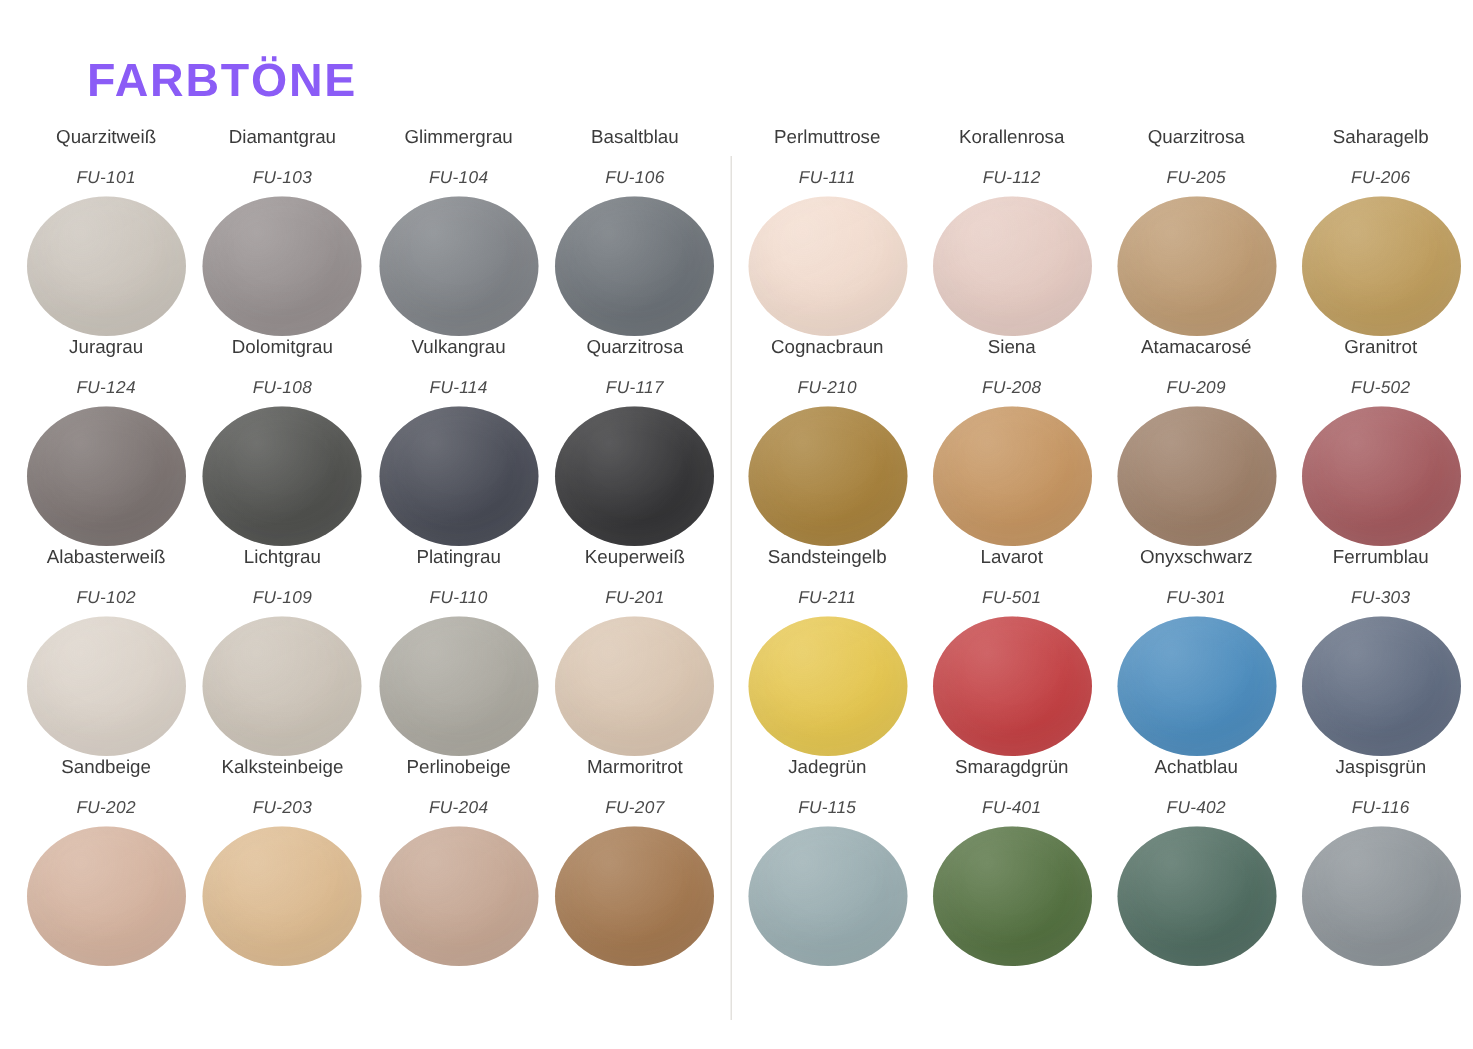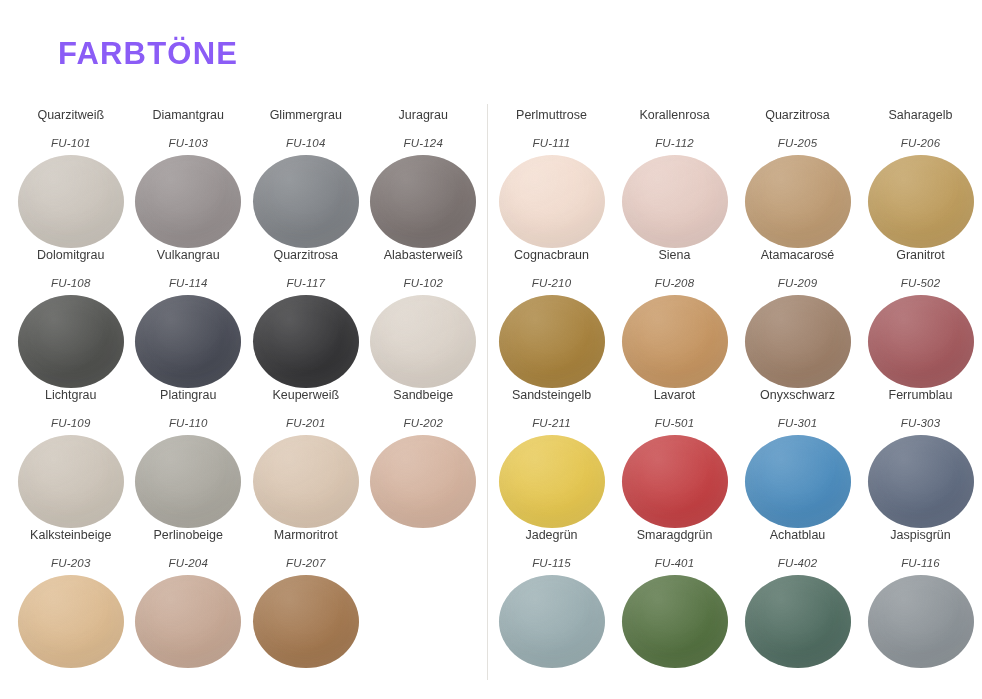--- a/index.html
+++ b/index.html
@@ -29,21 +29,21 @@
     font-size: 31px;
     font-weight: bold;
     letter-spacing: 1.2px;
     color: #8b5cf6;
     font-family: "Liberation Sans", sans-serif;
     margin-left: 36px;
   }
   .grid-wrap {
     position: absolute;
     left: 0;
-    top: 108px;
+    top: 84px;
     width: 982px;
     display: flex;
     flex-direction: row;
   }
   .panel {
     display: grid;
     grid-template-columns: repeat(4, 1fr);
     grid-auto-rows: 140px;
   }
   .panel-left {
@@ -129,20 +129,25 @@
           <div class="swatch-name">Diamantgrau</div>
           <div class="swatch-code">FU-103</div>
           <div class="swatch-disc" style="background: rgb(151, 144, 144);"></div>
         </div>
         <div class="swatch-cell">
           <div class="swatch-name">Glimmergrau</div>
           <div class="swatch-code">FU-104</div>
           <div class="swatch-disc" style="background: rgb(126, 130, 135);"></div>
         </div>
         <div class="swatch-cell">
+          <div class="swatch-name">Basaltblau</div>
+          <div class="swatch-code">FU-106</div>
+          <div class="swatch-disc" style="background: rgb(107, 113, 119);"></div>
+        </div>
+        <div class="swatch-cell">
           <div class="swatch-name">Juragrau</div>
           <div class="swatch-code">FU-124</div>
           <div class="swatch-disc" style="background: rgb(123, 114, 112);"></div>
         </div>
         <div class="swatch-cell">
           <div class="swatch-name">Dolomitgrau</div>
           <div class="swatch-code">FU-108</div>
           <div class="swatch-disc" style="background: rgb(78, 79, 76);"></div>
         </div>
         <div class="swatch-cell">

